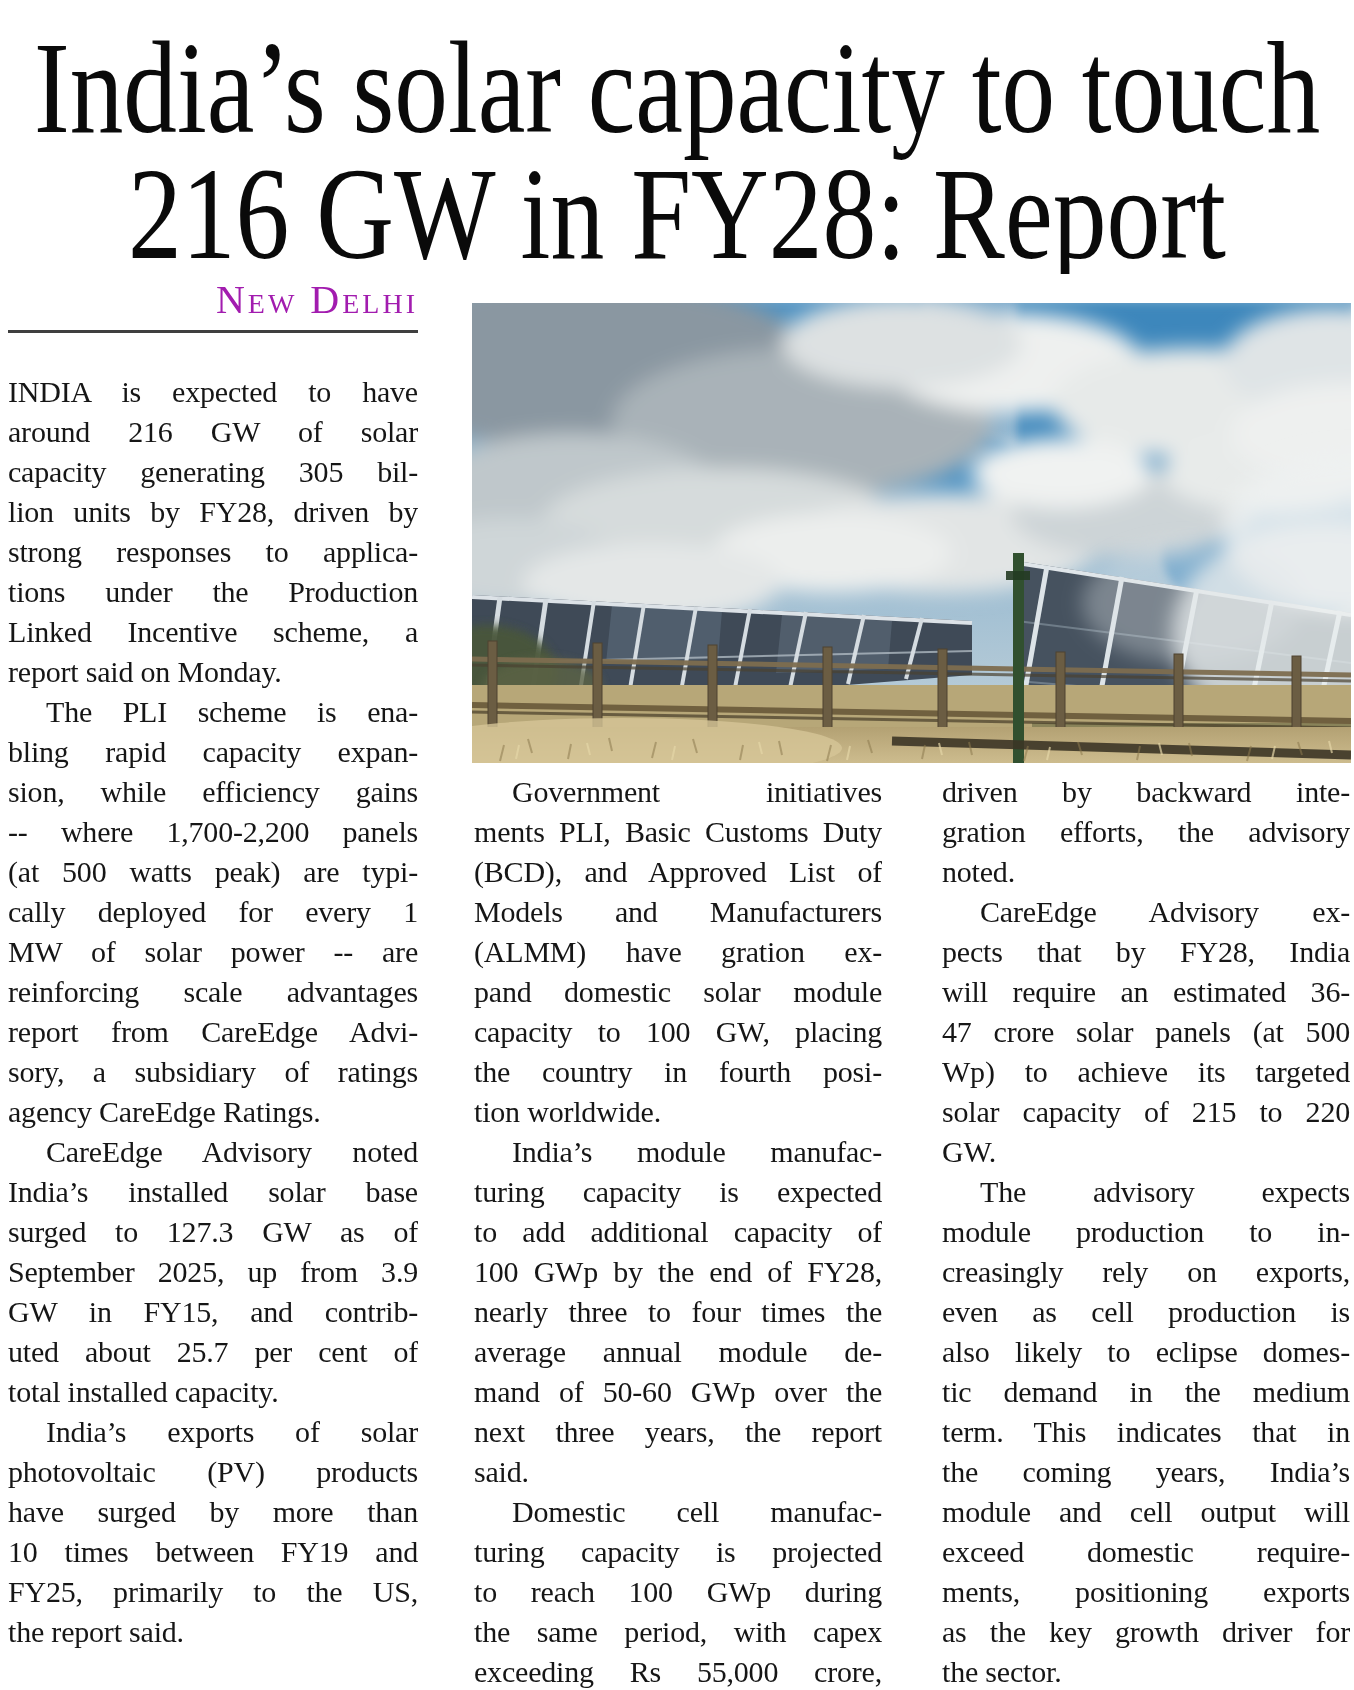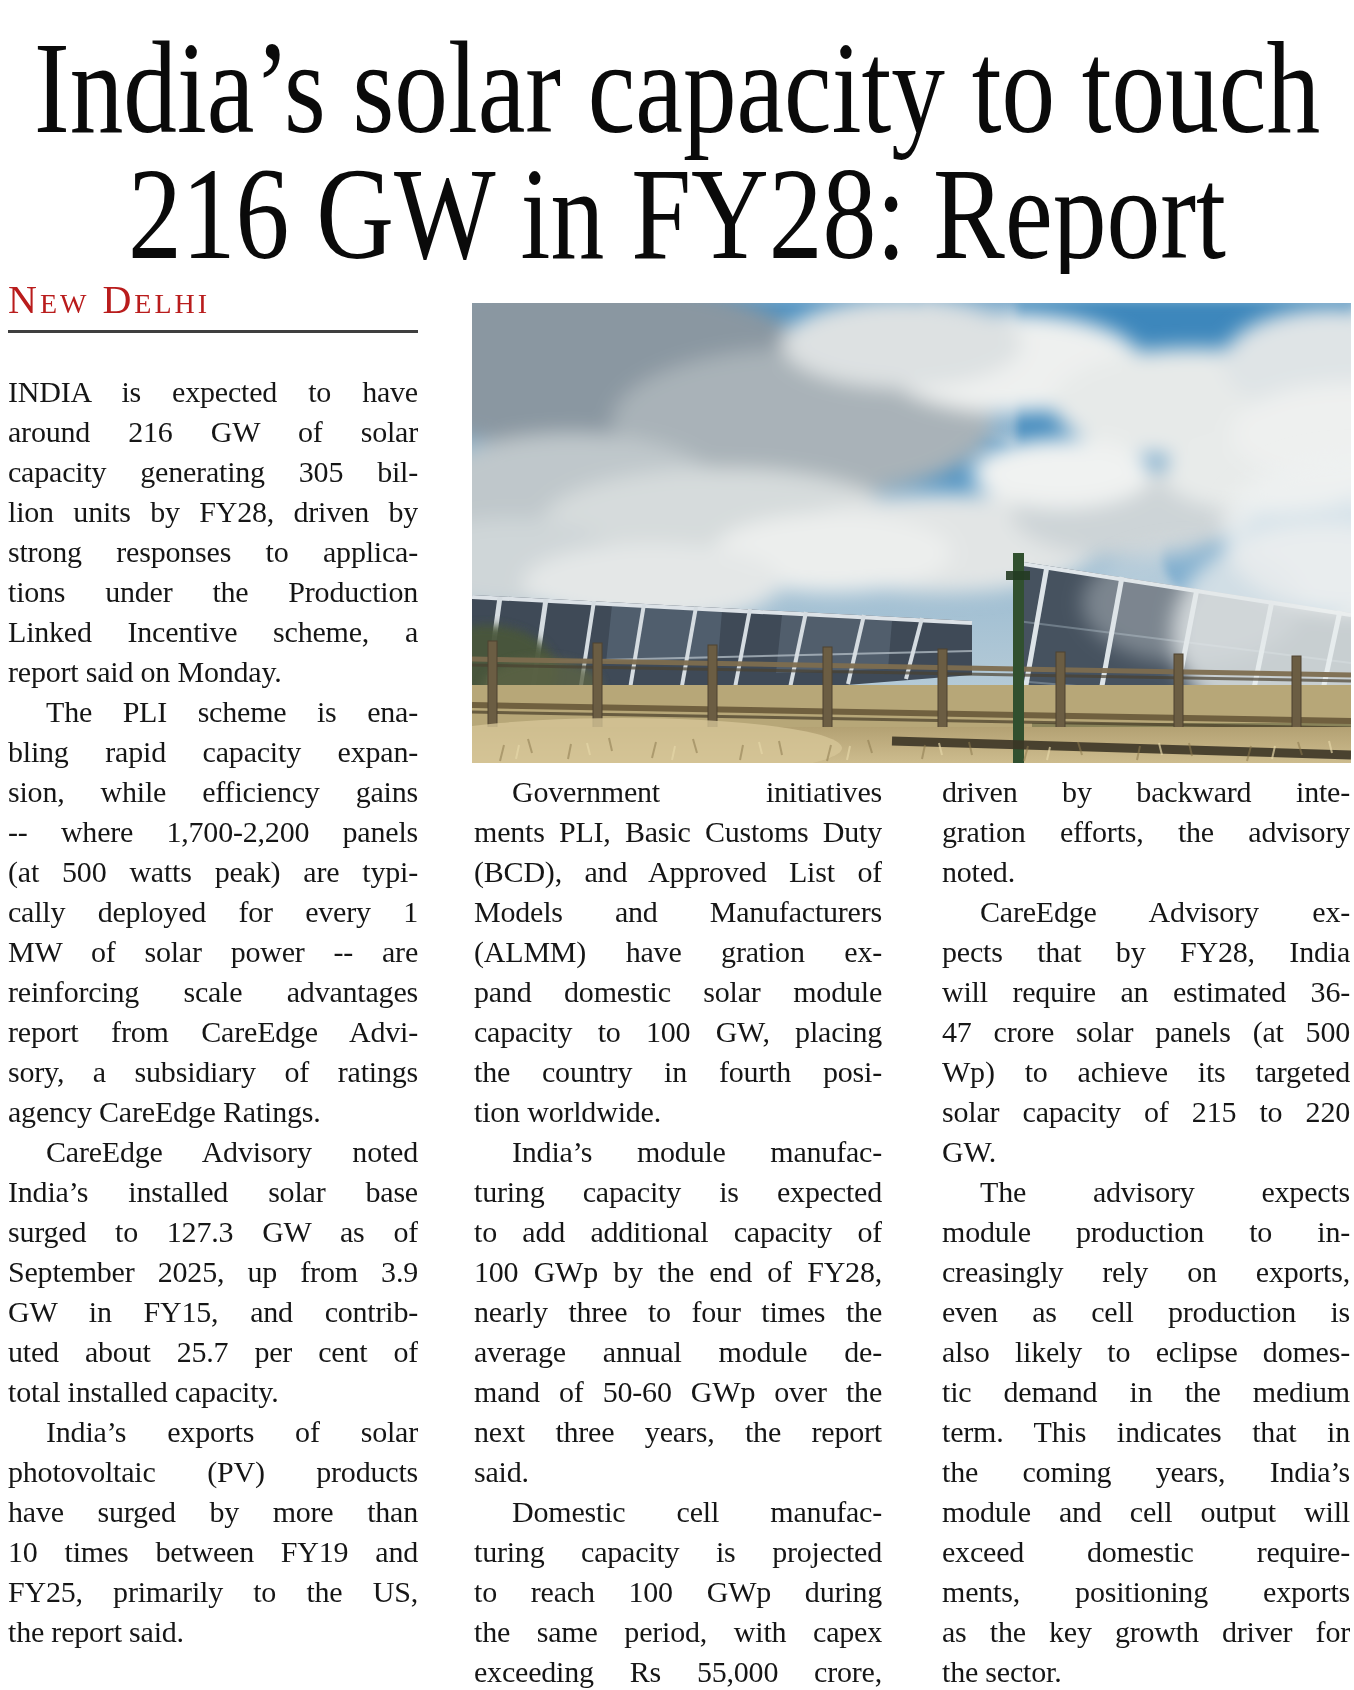--- a/index.html
+++ b/index.html
@@ -11,22 +11,22 @@
   .headline{position:absolute;top:16px;left:0;width:1334px;height:258px;}
   .headline svg{display:block;}
   .hl{font-family:"Liberation Serif", serif;font-size:132px;fill:#0a0a0a;}
 
   
   .col{position:absolute;}
   .col1{left:8px;top:278px;width:410px;}
   .col2{left:474px;top:772px;width:408px;}
   .col3{left:942px;top:772px;width:408px;}
 
-  .dateline{text-align:left;font-variant:small-caps;font-size:40px;
-            line-height:44px;letter-spacing:3px;color:#b91c1c;}
+  .dateline{text-align:right;font-variant:small-caps;font-size:40px;
+            line-height:44px;letter-spacing:3px;color:#a21caf;}
   .rule{height:3px;background:#3f3f3f;margin-top:8px;}
 
   .body{font-size:30px;line-height:40px;letter-spacing:-0.2px;color:#161616;}
   .col1 .body{margin-top:39px;}
   .ln{text-align:justify;text-align-last:justify;height:40px;overflow:hidden;}
   .ln.end{text-align-last:left;}
   .ln.ind{text-indent:38px;}
 
   
   .photo{position:absolute;left:472px;top:303px;width:879px;height:460px;margin:0;}

